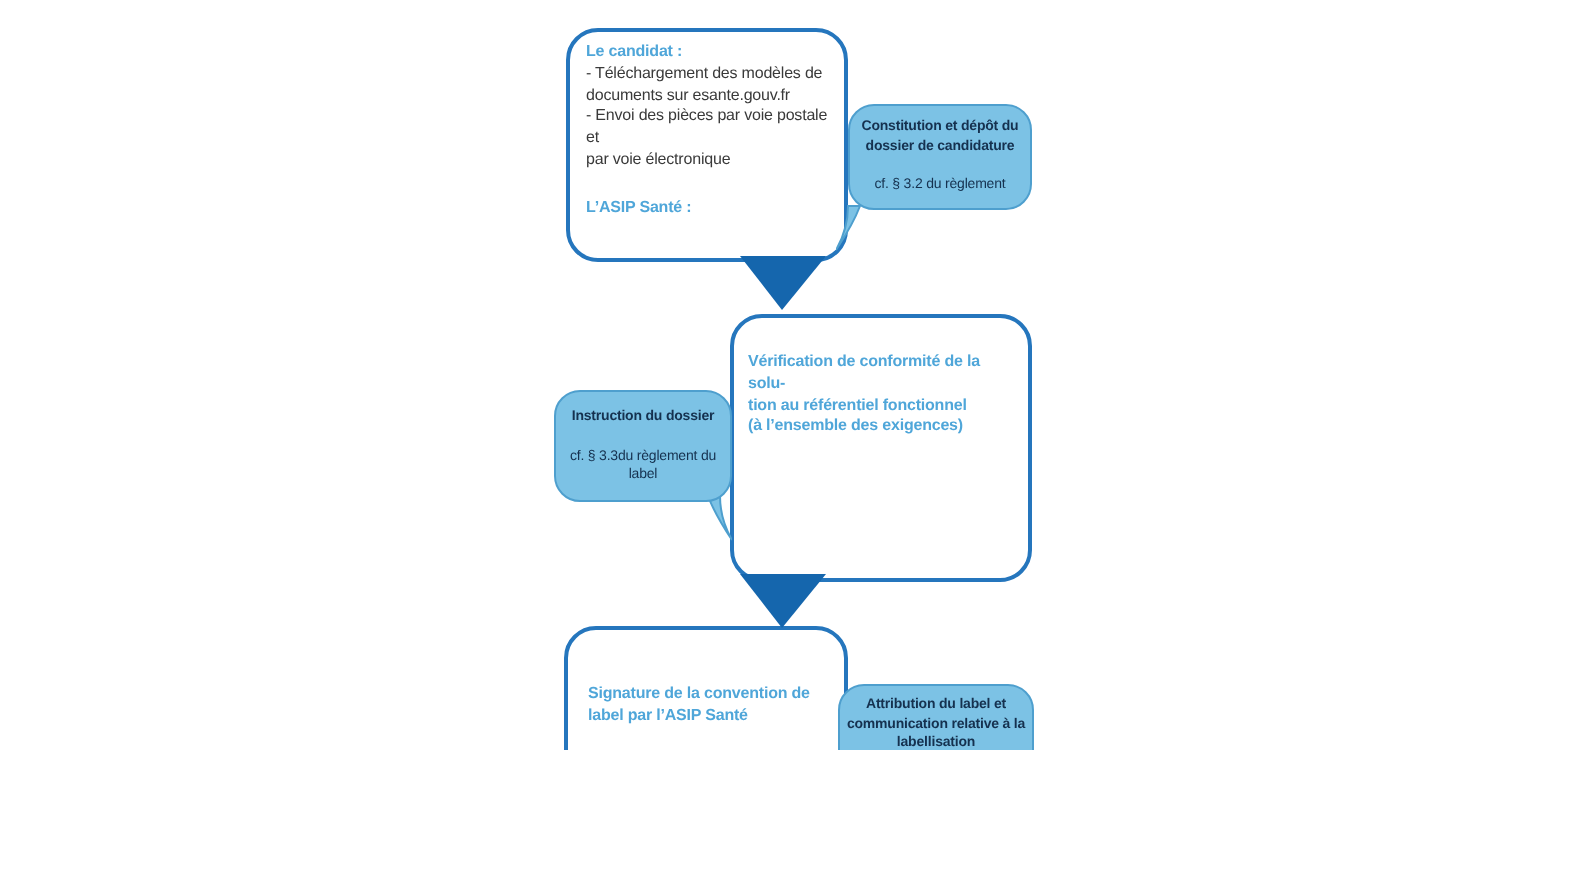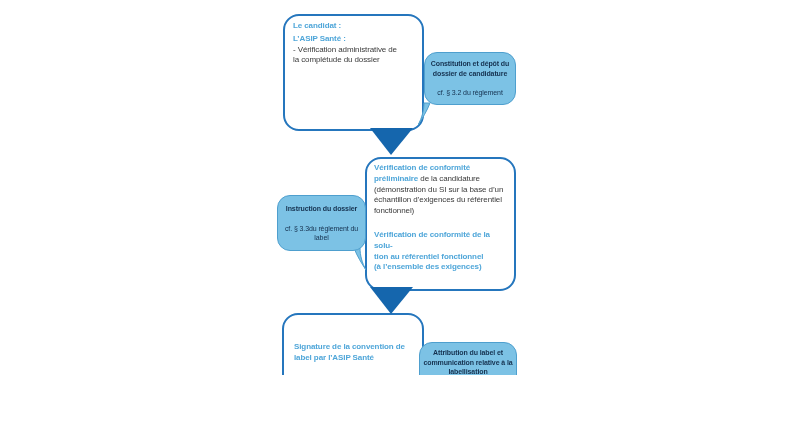--- a/index.html
+++ b/index.html
@@ -25,21 +25,21 @@
 
   .h-blue{
     color:#4fa6d9;font-weight:bold;font-size:8px;line-height:10.8px;
     white-space:pre-line;letter-spacing:-0.1px;
   }
   .body-text{
     color:#3a3a3a;font-size:8px;line-height:10.8px;
     white-space:pre-line;letter-spacing:-0.1px;
   }
   p{margin:0;}
-  .gap-top{margin-top:2px;}
+  .gap-top{margin-top:13px;}
   .gap-top-sm{margin-top:2px;}
 
   .flow-arrow{
     position:absolute;width:0;height:0;z-index:3;
     border-left:21px solid transparent;
     border-right:22px solid transparent;
     border-top:27px solid #1566ad;
   }
   #arrow1{left:370px;top:128px;}
   #arrow2{left:370px;top:287px;}
@@ -68,42 +68,39 @@
   #stail2{left:352px;top:247px;}
   #stail3{left:413px;top:396px;}
 </style>
 </head>
 <body>
 
 <div id="canvas">
 
   <div class="callout" id="box1">
     <p class="h-blue">Le candidat :</p>
+    <p class="body-text">- Téléchargement des modèles de
+documents sur esante.gouv.fr
+- Envoi des pièces par voie postale et
+par voie électronique</p>
     <p class="h-blue gap-top">L’ASIP Santé :</p>
-    <p class="body-text">- Vérification administrative de
-la complétude du dossier</p>
   </div>
 
   <div class="side-box" id="side1">
     <div class="side-title">Constitution et dépôt du
 dossier de candidature</div>
     <div class="side-ref">cf. § 3.2 du règlement</div>
   </div>
   <svg class="side-tail" id="stail1" width="14" height="24" viewBox="0 0 14 24">
     <path d="M12,1 C9,9 4,17 0,23 C4,16 6,8 6,1 Z" fill="#7cc2e5" stroke="#4e9fce" stroke-width="1"></path>
   </svg>
 
   <div class="flow-arrow" id="arrow1"></div>
 
   <div class="callout" id="box2">
-    <p class="body-text"><span class="h-blue">Vérification de conformité
-préliminaire</span><span> de la candidature
-(démonstration du SI sur la base d’un
-échantillon d’exigences du référentiel
-fonctionnel)</span></p>
     <p class="h-blue gap-top" style="margin-top:13px;">Vérification de conformité de la solu-
 tion au référentiel fonctionnel
 (à l’ensemble des exigences)</p>
   </div>
 
   <div class="side-box" id="side2">
     <div class="side-title">Instruction du dossier</div>
     <div class="side-ref">cf. § 3.3du règlement du
 label</div>
   </div>

